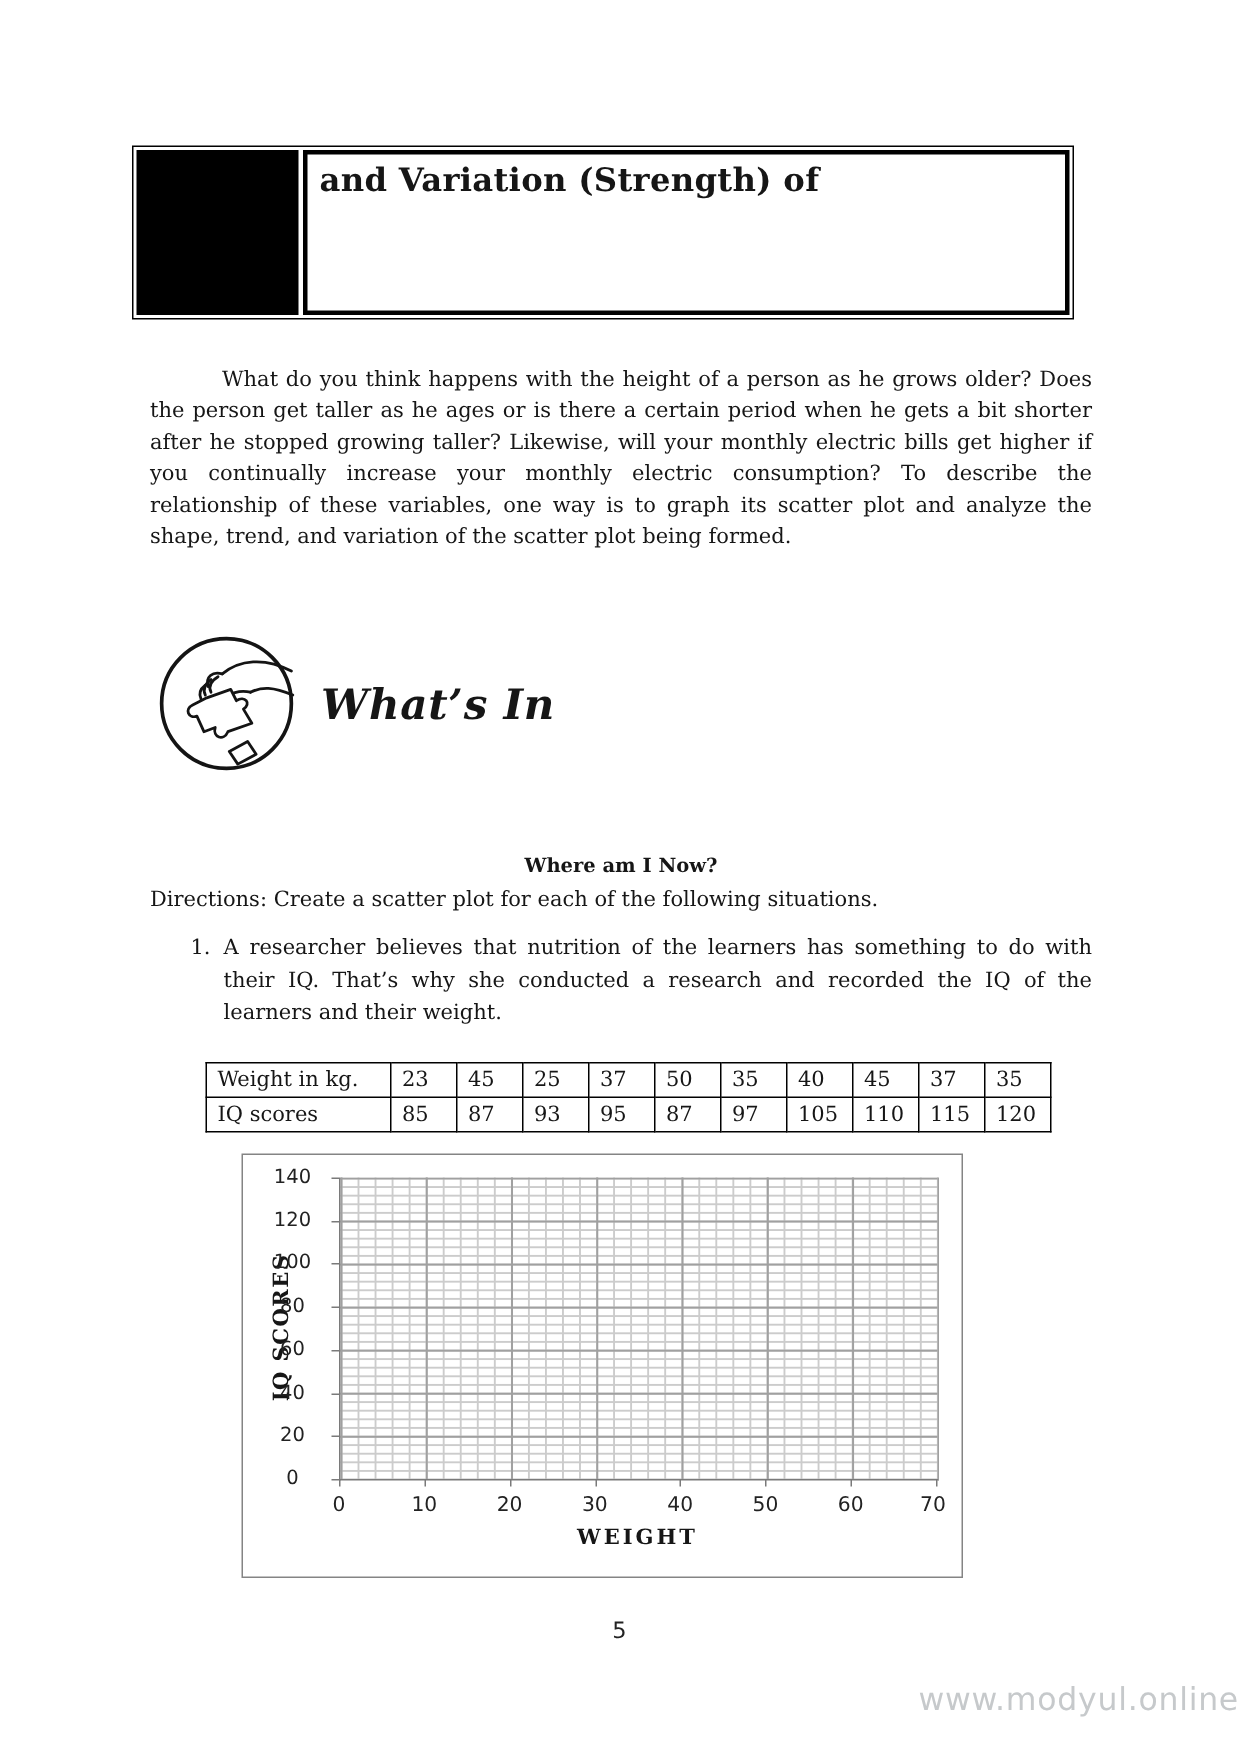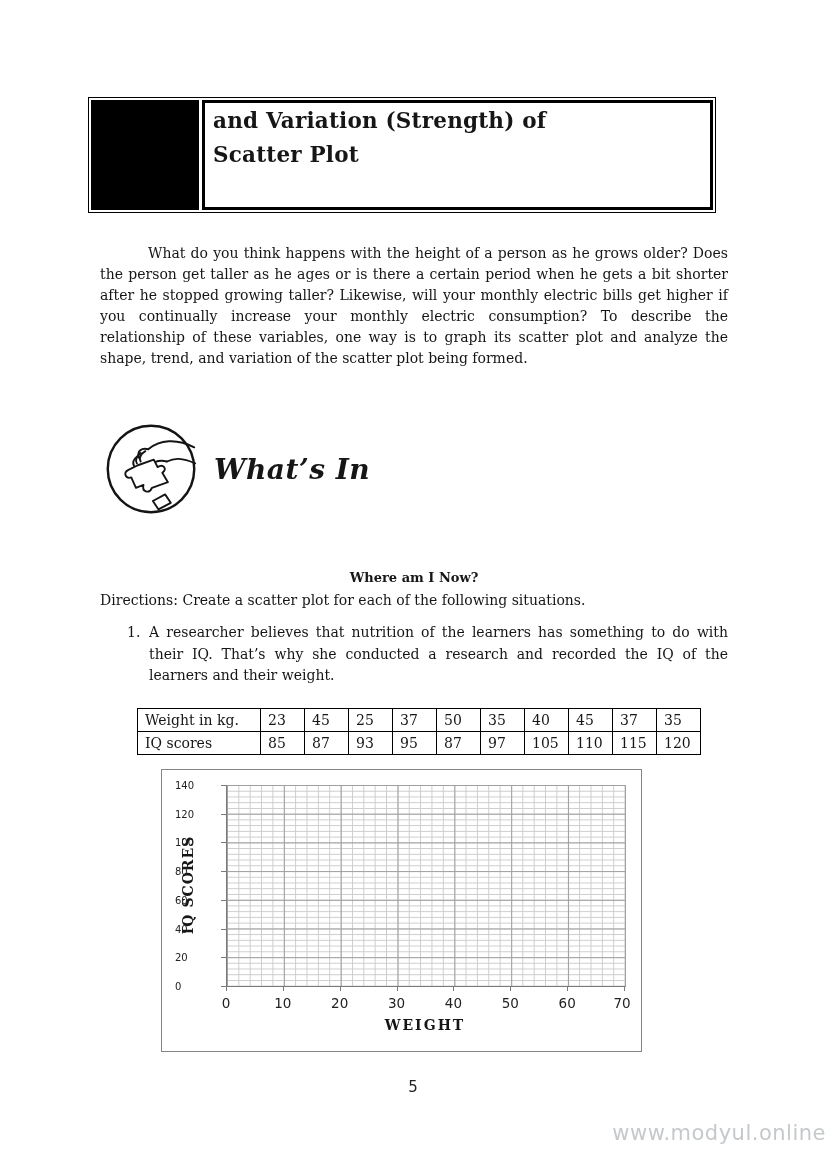--- a/index.html
+++ b/index.html
@@ -75,22 +75,22 @@
       11.371px 100%,
       100% 5.743px;
   }
   .x-tick{position:absolute; width:1px; height:5px; top:216px; background:#7a7a7a;}
   .y-tick{position:absolute; width:5px; height:1px; left:59px; background:#7a7a7a;}
   .x-tick-label{
     position:absolute; top:225px; transform:translateX(-50%);
     font-family:"DejaVu Sans", sans-serif; font-size:13.5px; color:#222;
   }
   .y-tick-label{
-    position:absolute; width:40px; left:13px; text-align:left; transform:translateY(-50%);
-    font-family:"DejaVu Sans", sans-serif; font-size:10px; color:#222;
+    position:absolute; width:40px; left:13px; text-align:center; transform:translateY(-50%);
+    font-family:"DejaVu Sans", sans-serif; font-size:13px; color:#222;
   }
   .xlabel{
     position:absolute; left:263px; top:247px; transform:translateX(-50%);
     font-weight:bold; font-size:14px; letter-spacing:2px;
   }
   .ylabel{
     position:absolute; left:26px; top:115px; transform:translate(-50%,-50%) rotate(-90deg);
     white-space:nowrap; font-weight:bold; font-size:14px; letter-spacing:1px;
   }
 
@@ -107,21 +107,20 @@
 </style>
 </head>
 <body>
 
 <div class="page">
 
   <div class="title-box">
     <div class="black-square"></div>
     <div class="title-cell">
       <div class="title-line">and Variation (Strength) of</div>
-      <div class="title-line">Scatter Plot</div>
     </div>
   </div>
 
   <div class="intro">What do you think happens with the height of a person as he grows older? Does the person get taller as he ages or is there a certain period when he gets a bit shorter after he stopped growing taller? Likewise, will your monthly electric bills get higher if you continually increase your monthly electric consumption? To describe the relationship of these variables, one way is to graph its scatter plot and analyze the shape, trend, and variation of the scatter plot being formed.</div>
 
   <div class="whatsin">
     <svg class="whatsin-icon" viewBox="0 0 100 100" fill="none" stroke="#141414" stroke-linecap="round" stroke-linejoin="round">
       <circle cx="50" cy="50" r="46" stroke-width="2.6"></circle>
 
       <path d="M96,27 C77,17 59,19 47,29" stroke-width="2"></path>

